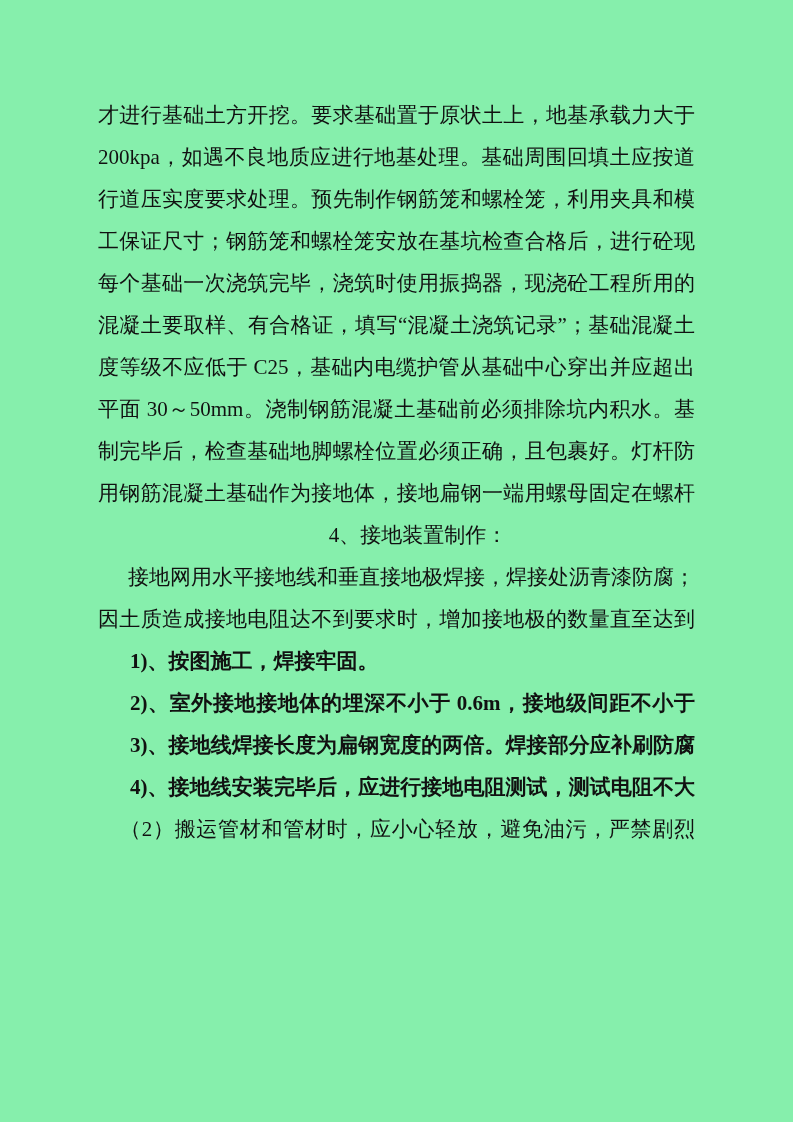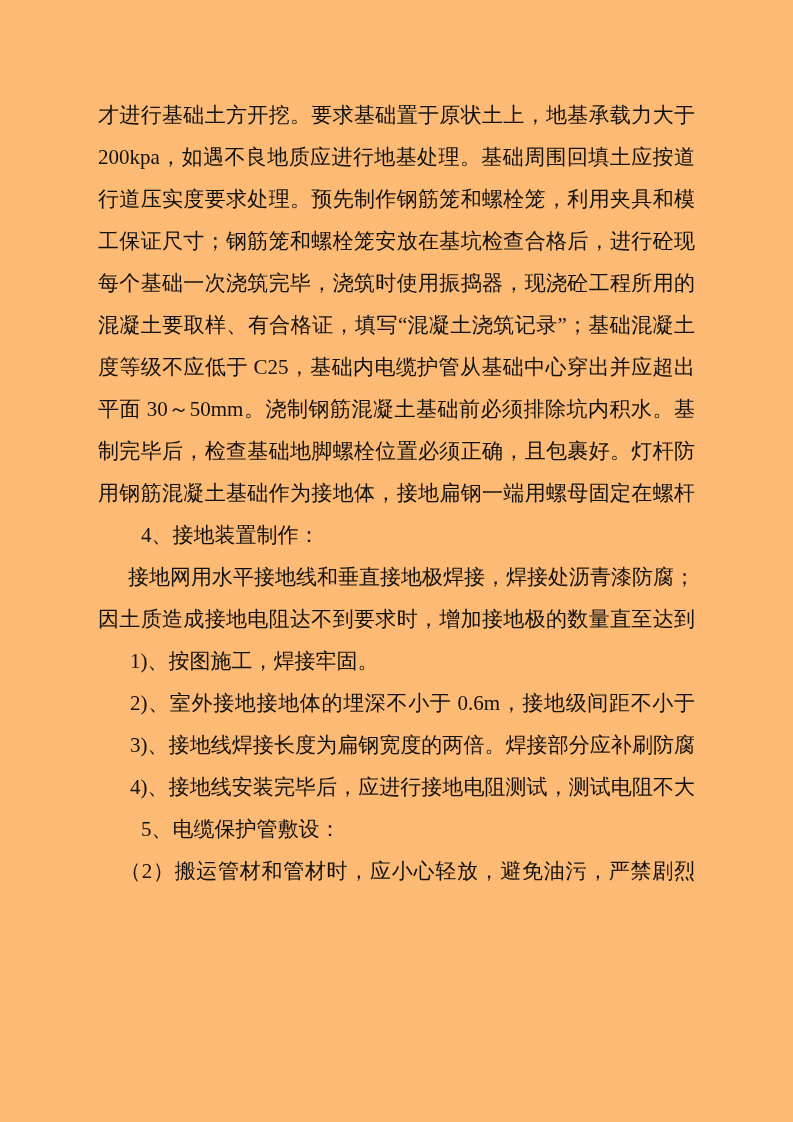--- a/index.html
+++ b/index.html
@@ -4,21 +4,21 @@
 <style>
   html, body {
     margin: 0;
     padding: 0;
     background: #ffffff;
   }
   .page {
     position: relative;
     width: 793px;
     height: 1122px;
-    background: #fdba74;
+    background: #86efac;
     overflow: hidden;
     font-family: "Liberation Serif", "DejaVu Serif", serif;
   }
   .text-block {
     position: absolute;
     left: 98px;
     top: 94px;
     width: 597px;
     color: #111111;
     font-size: 21px;
@@ -30,22 +30,22 @@
     white-space: normal;
     text-align: left;
   }
   .ln.j {
     text-align: justify;
     text-align-last: justify;
   }
   
   .ind-none  { padding-left: 0; }
   .ind-para  { padding-left: 30px; }
-  .ind-item  { padding-left: 32px; }
-  .ind-head  { padding-left: 43px; }
+  .ind-item  { padding-left: 32px; font-weight: bold; }
+  .ind-head  { padding-left: 43px; text-align: center; }
   .ind-paren { padding-left: 22px; }
 </style>
 </head>
 <body>
 
 <div class="page">
   <div class="text-block" id="text-block">
       <div class="ln ind-none j">才进行基础土方开挖。要求基础置于原状土上，地基承载力大于</div>
       <div class="ln ind-none j">200kpa，如遇不良地质应进行地基处理。基础周围回填土应按道路人</div>
       <div class="ln ind-none j">行道压实度要求处理。预先制作钢筋笼和螺栓笼，利用夹具和模具加</div>
@@ -56,16 +56,15 @@
       <div class="ln ind-none j">平面 30～50mm。浇制钢筋混凝土基础前必须排除坑内积水。基础浇</div>
       <div class="ln ind-none j">制完毕后，检查基础地脚螺栓位置必须正确，且包裹好。灯杆防雷利</div>
       <div class="ln ind-none j">用钢筋混凝土基础作为接地体，接地扁钢一端用螺母固定在螺杆上，</div>
       <div class="ln ind-head">4、接地装置制作：</div>
       <div class="ln ind-para j">接地网用水平接地线和垂直接地极焊接，焊接处沥青漆防腐；如</div>
       <div class="ln ind-none j">因土质造成接地电阻达不到要求时，增加接地极的数量直至达到要求。</div>
       <div class="ln ind-item">1)、按图施工，焊接牢固。</div>
       <div class="ln ind-item j">2)、室外接地接地体的埋深不小于 0.6m，接地级间距不小于 6M.</div>
       <div class="ln ind-item j">3)、接地线焊接长度为扁钢宽度的两倍。焊接部分应补刷防腐漆。</div>
       <div class="ln ind-item j">4)、接地线安装完毕后，应进行接地电阻测试，测试电阻不大于</div>
-      <div class="ln ind-head">5、电缆保护管敷设：</div>
       <div class="ln ind-paren j">（2）搬运管材和管材时，应小心轻放，避免油污，严禁剧烈撞</div>
     </div>
 </div>
 
 </body></html>

